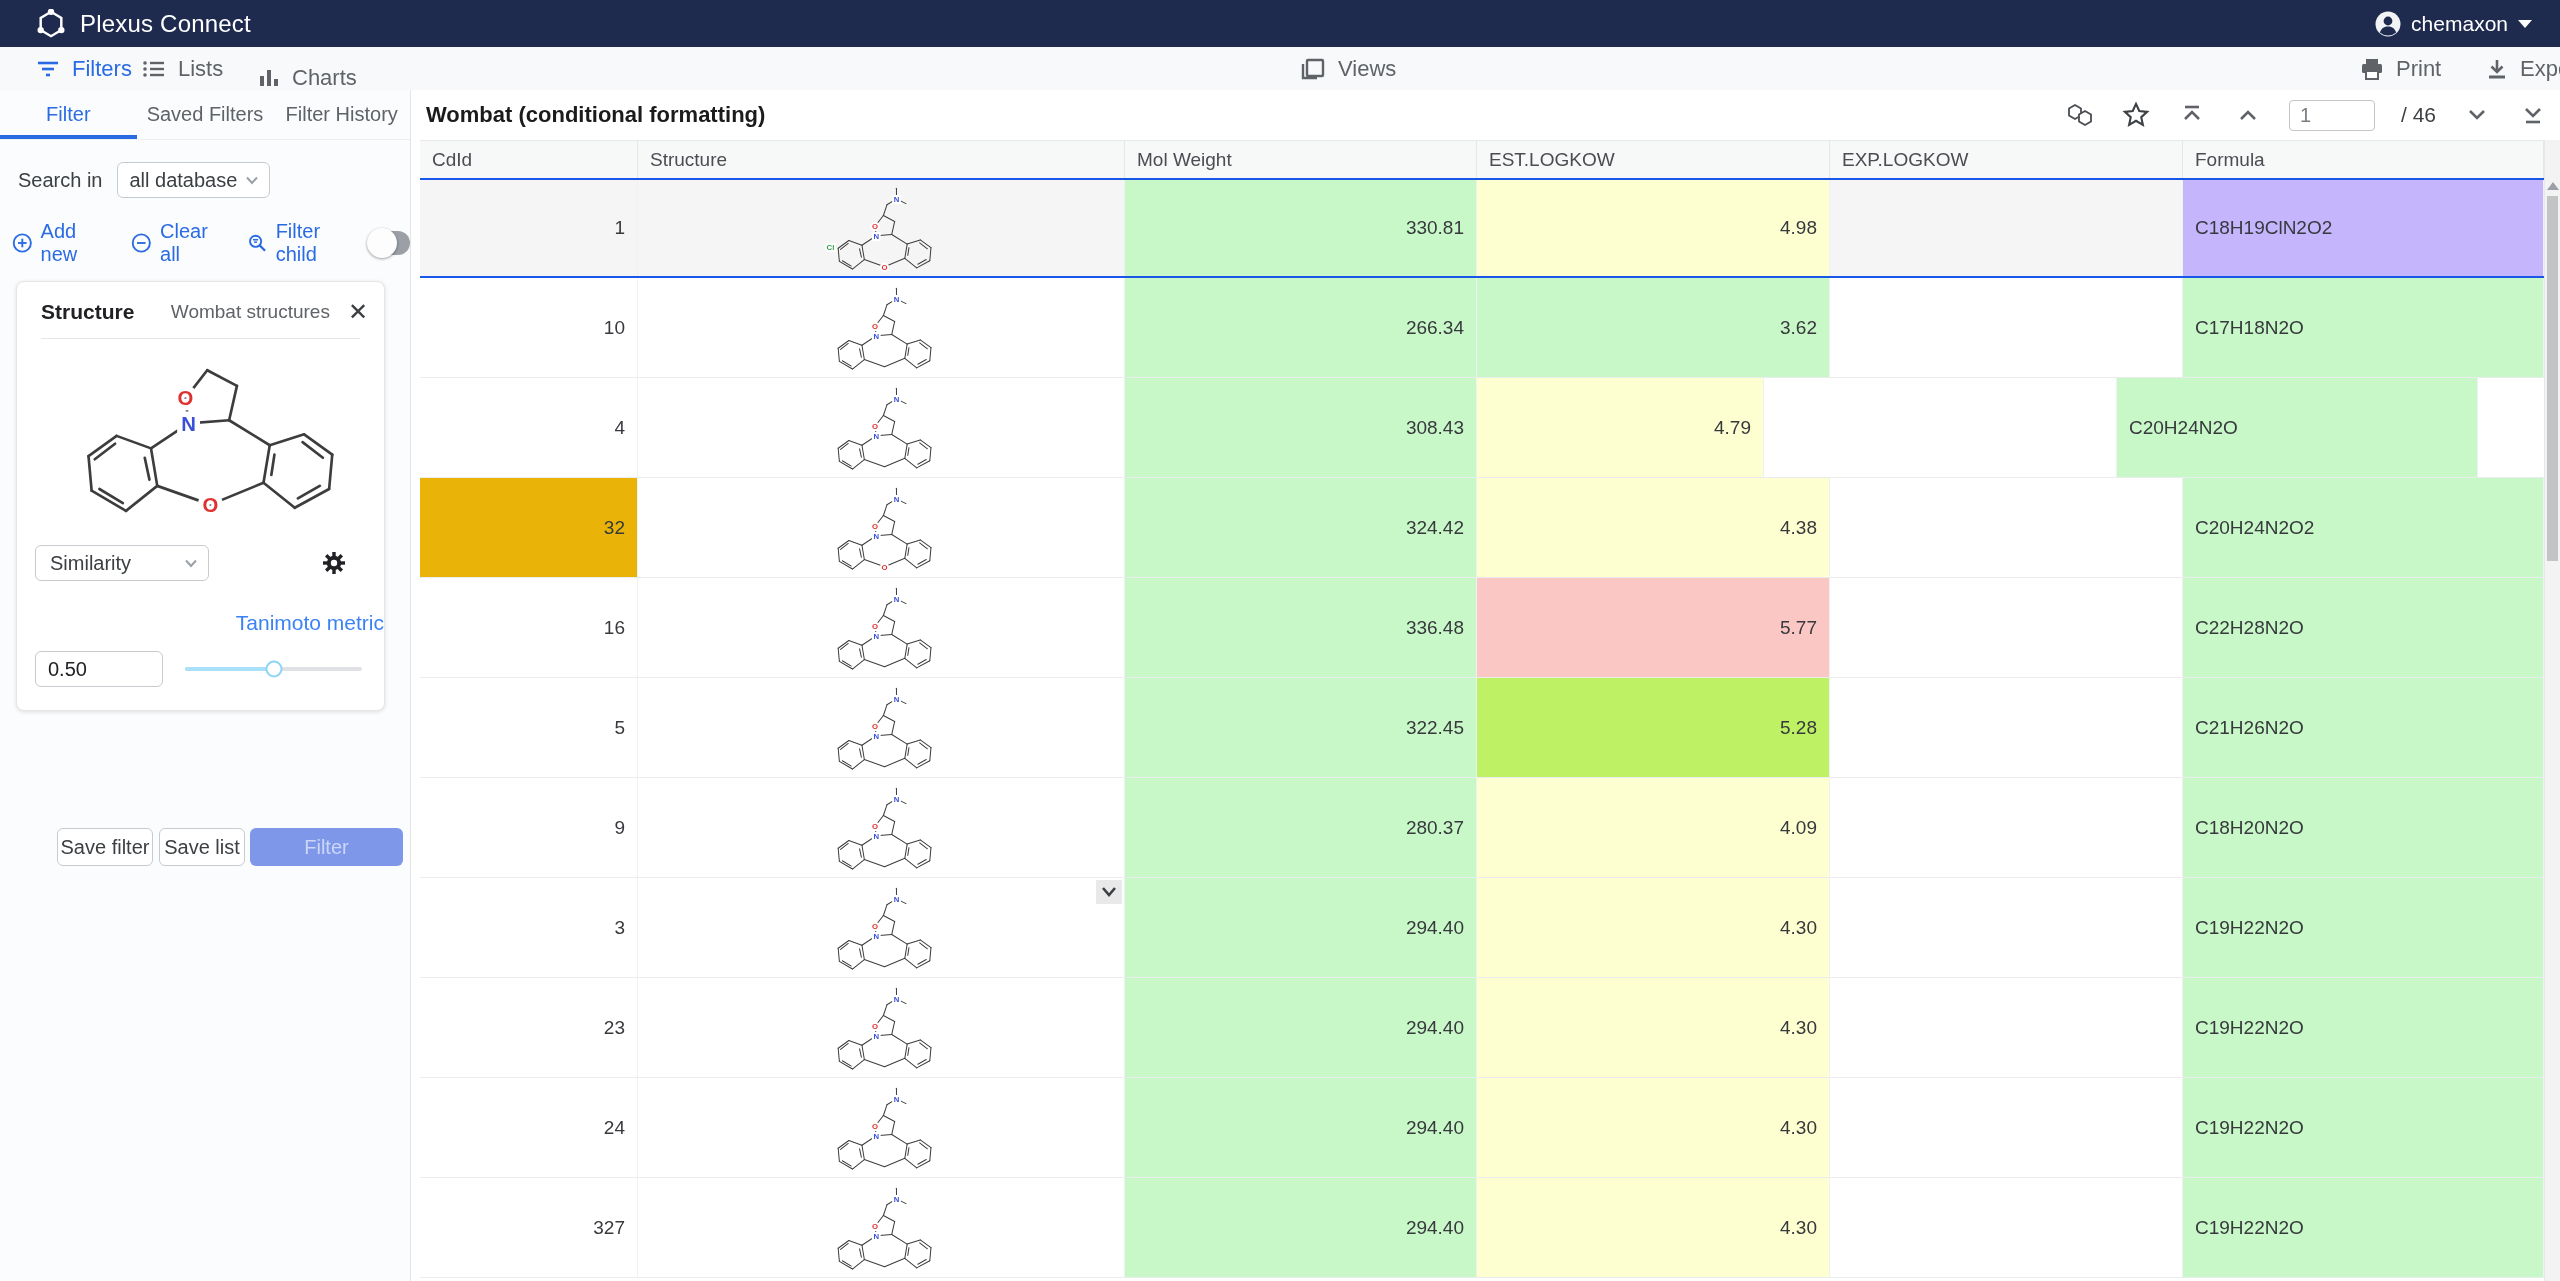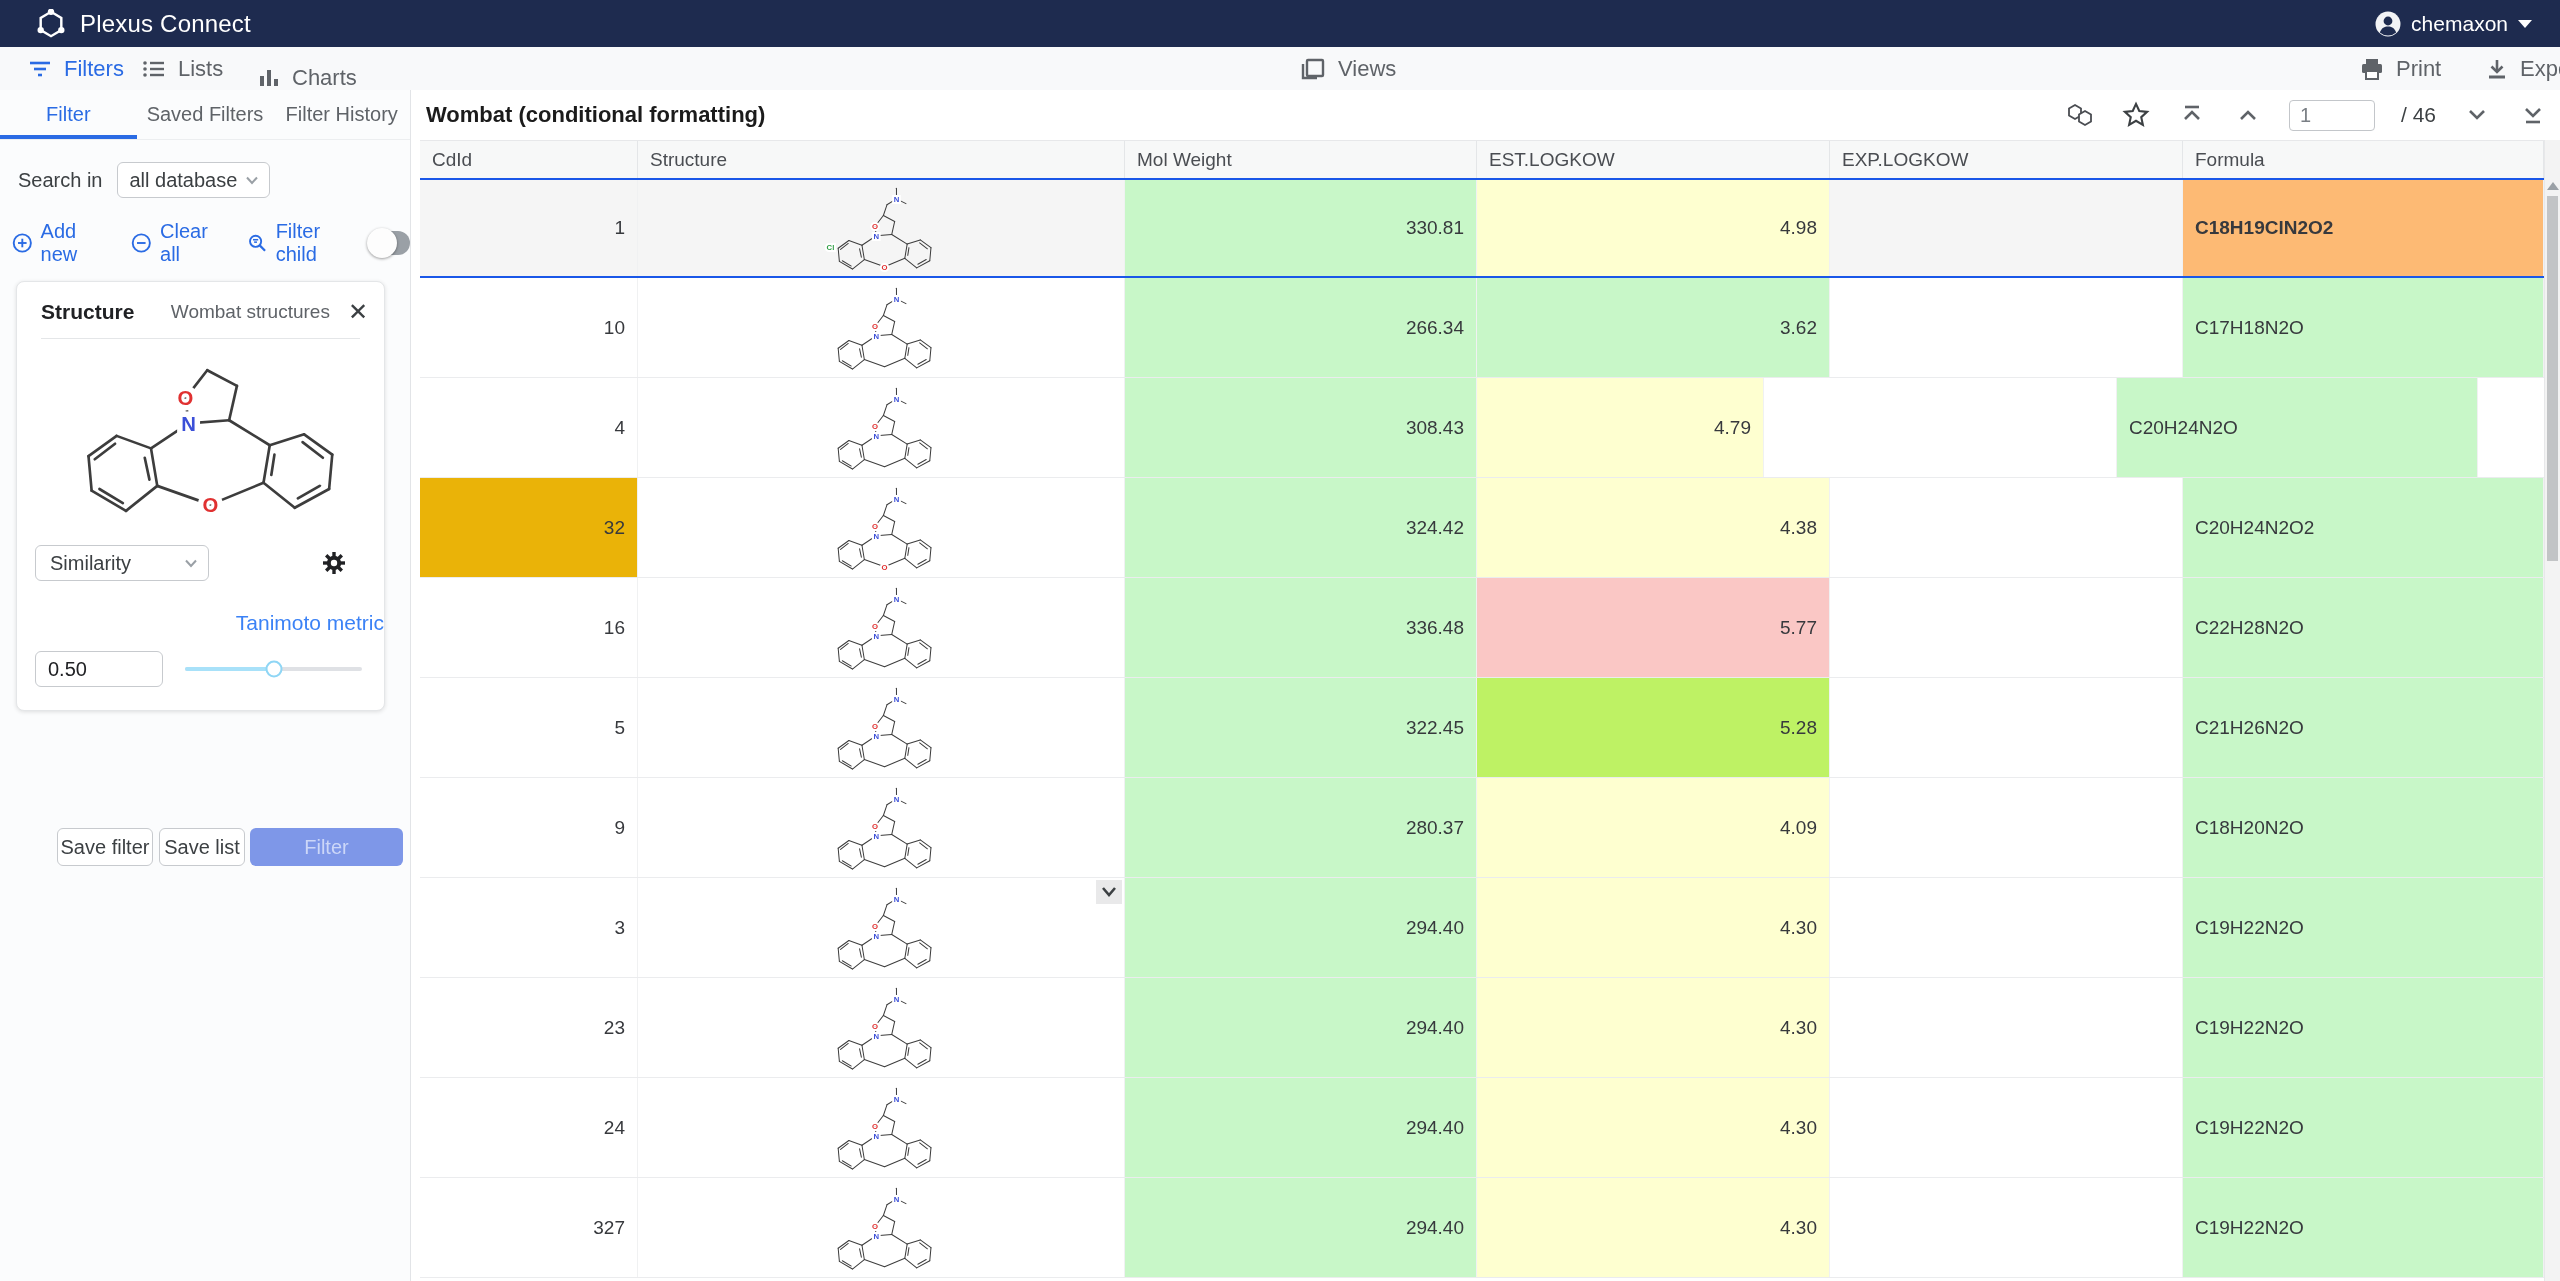--- a/index.html
+++ b/index.html
@@ -11,21 +11,21 @@
   .appbar .logo { margin-left:36px; width:30px; height:30px; }
   .appbar .app-title { color:#fff; font-size:24px; margin-left:14px; letter-spacing:.2px; }
   .user-menu { position:absolute; right:28px; top:0; height:47px; display:flex; align-items:center; gap:10px; cursor:pointer; }
   .user-menu .uname { color:#fff; font-size:21px; }
   .caret-down { width:0; height:0; border-left:7px solid transparent; border-right:7px solid transparent; border-top:8px solid #fff; }
 
   
   .toolbar { position:absolute; left:0; top:47px; width:2560px; height:44px; background:#f8f9fa; border-bottom:1px solid #e2e4e7; }
   .tb-item { position:absolute; top:0; height:44px; display:flex; align-items:center; gap:12px; font-size:22px; color:#5f6368; cursor:pointer; }
   .tb-item.active { color:#2a6be4; }
-  .tb-filters { left:28px; } .tb-lists { left:142px; } .tb-charts { left:258px;margin-top:9px; }
+  .tb-filters { left:36px; } .tb-lists { left:142px; } .tb-charts { left:258px;margin-top:9px; }
   .tb-views { left:1300px; } .tb-print { left:2360px; } .tb-export { left:2486px; }
 
   
   .sidebar-col { position:absolute; left:0; top:90px; width:411px; height:1191px; background:#fbfcfd; border-right:1px solid #e2e4e7; }
   .side-tabs { display:flex; height:50px; border-bottom:1px solid #eceef0; background:#fbfcfd; }
   .side-tab { flex:1; display:flex; align-items:center; justify-content:center; font-size:20px; color:#5f6368; cursor:pointer; position:relative; }
   .side-tab.active { color:#2a6be4; }
   .side-tab.active:after { content:""; position:absolute; left:0; right:0; bottom:0; height:4px; background:#2a6be4; }
 
   .title-row { position:absolute; left:411px; top:90px; width:2149px; height:50px; background:#fff; display:flex; align-items:center; }
@@ -380,21 +380,21 @@
             <text class="atom" x="86" y="82" text-anchor="middle" fill="#e03131">O</text>
             <text class="atom" x="88" y="99" text-anchor="middle" fill="#3b4fd8">N</text>
             <text class="atom" x="122" y="37" text-anchor="middle" fill="#3b4fd8">N</text>
             <text class="atom" x="102" y="151" text-anchor="middle" fill="#e03131">O</text>
             <text class="atom" x="11" y="118" text-anchor="middle" fill="#2f9e44">Cl</text>
           </svg>
         </div>
         <div class="gcell num" style="width: 352px; background: rgb(200, 247, 200);">330.81</div>
         <div class="gcell num" style="width: 353px; background: rgb(254, 255, 208);">4.98</div>
         <div class="gcell num" style="width: 353px; background: rgb(245, 245, 245);"></div>
-        <div class="gcell txt" style="width: 361px; background: #fdba74; font-weight: bold;">C18H19ClN2O2</div>
+        <div class="gcell txt" style="width: 361px; background: #c4b5fd;">C18H19ClN2O2</div>
       </div>
       <div class="grow">
         <div class="gcell num" style="width: 218px; background: rgb(255, 255, 255);">10</div>
         <div class="gcell structure" style="width: 487px; background: rgb(255, 255, 255);">
           <svg width="190" height="94" viewBox="0 2 192 158" preserveAspectRatio="xMidYMid meet">
             <line class="bond" x1="86" y1="78" x2="100" y2="60"></line>
             <line class="bond" x1="100" y1="60" x2="119" y2="70"></line>
             <line class="bond" x1="119" y1="70" x2="114" y2="92"></line>
             <line class="bond" x1="114" y1="92" x2="88" y2="94"></line>
             <line class="bond" x1="88" y1="94" x2="86" y2="78"></line>

